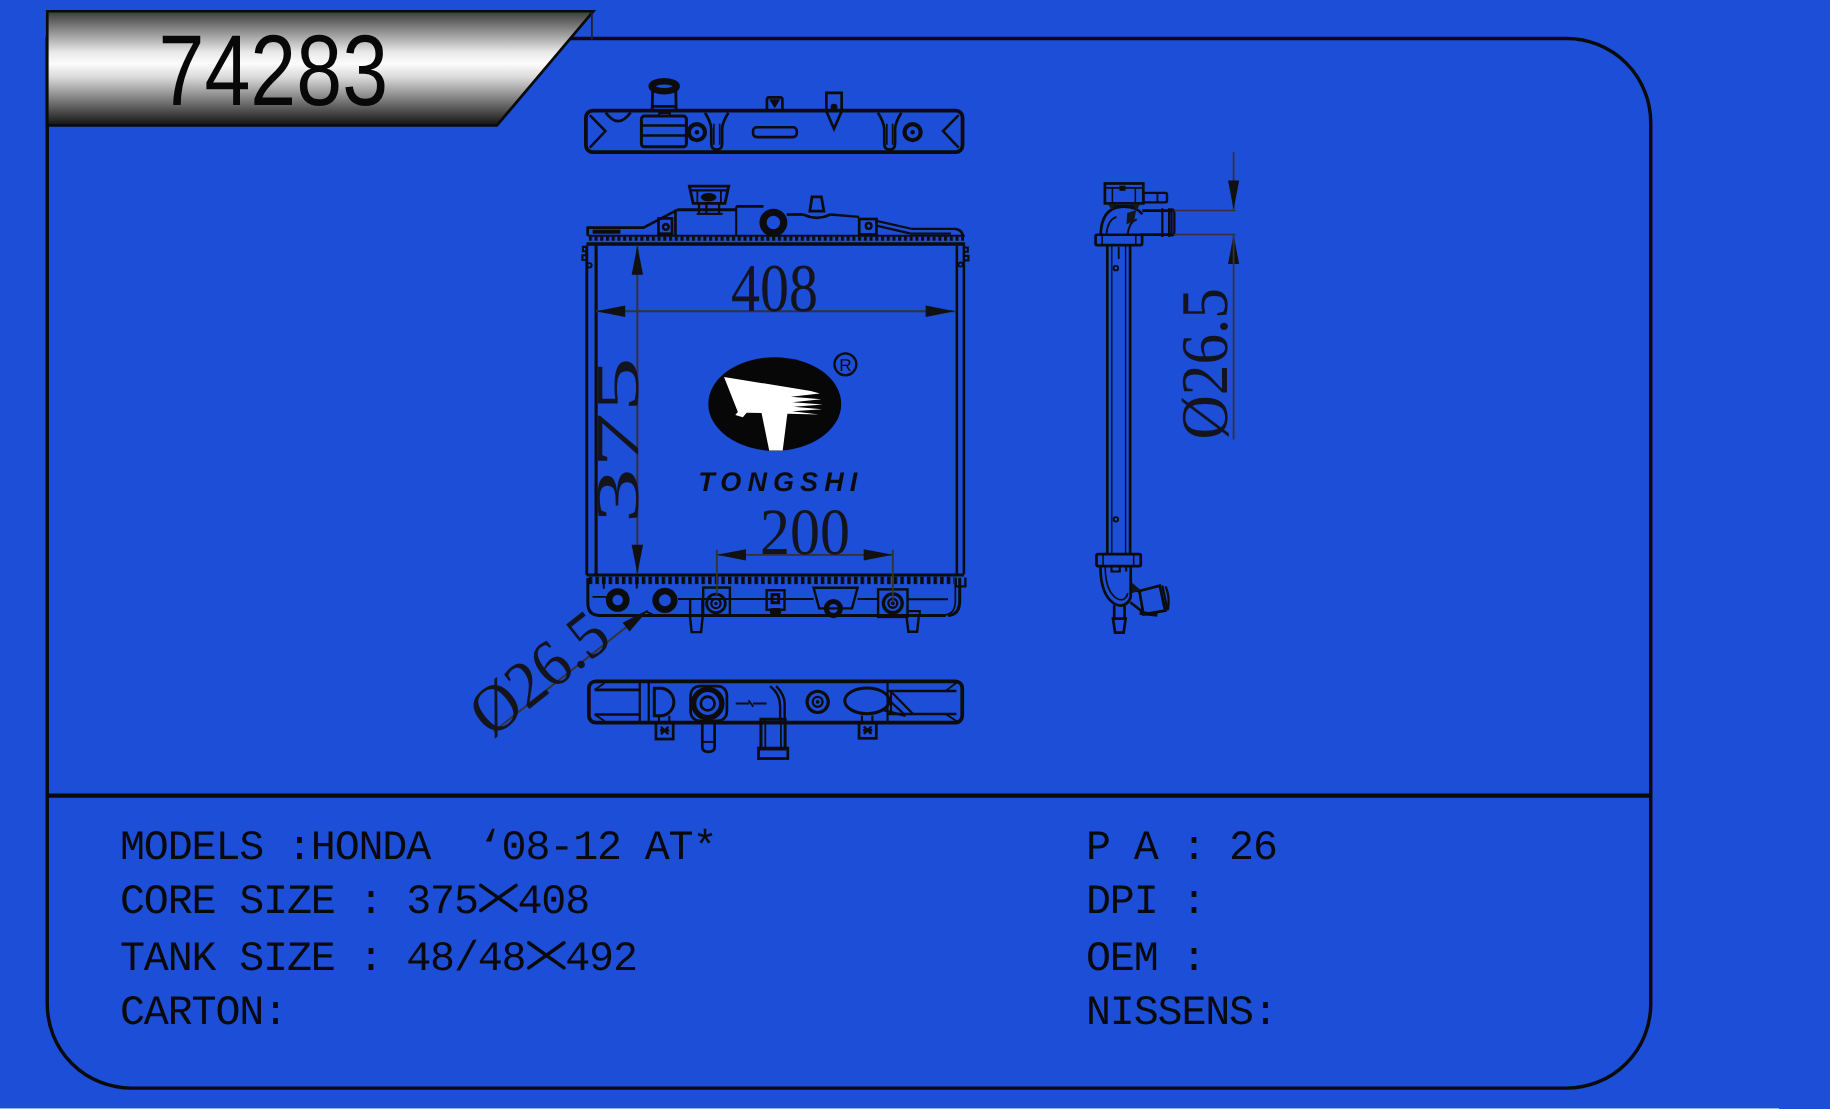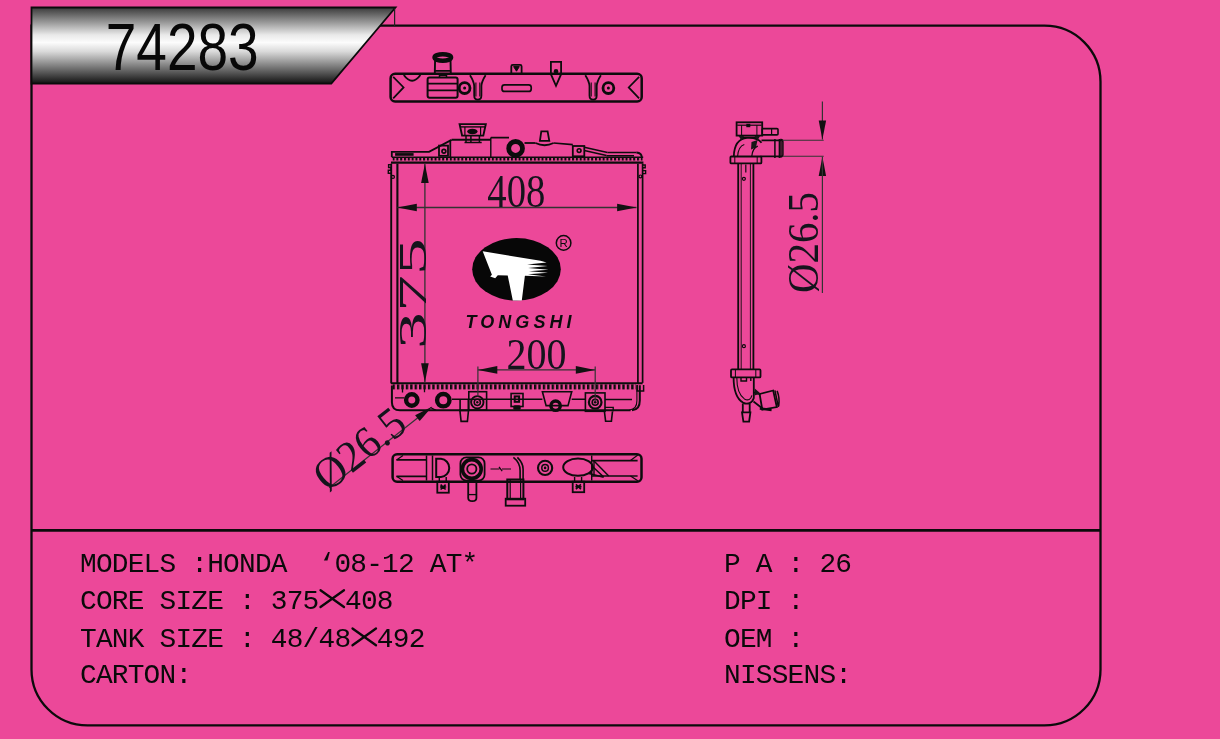--- a/index.html
+++ b/index.html
@@ -1,16 +1,16 @@
 <!DOCTYPE html>
 <html><head>
 <meta charset="utf-8">
 <style>
   html,body{margin:0;padding:0;background:#ffffff;}
-  #page{position:relative;width:1220px;height:739px;background:#ec4899;overflow:hidden;}
+  #page{position:relative;width:1220px;height:739px;background:#1d4ed8;overflow:hidden;}
   svg{position:absolute;top:0;left:0;}
 </style>
 </head>
 <body>
 <div id="page">
 <svg width="1220" height="739" viewBox="0 0 1220 739">
 <defs>
   <linearGradient id="badge" x1="0" y1="0" x2="0" y2="1">
     <stop offset="0" stop-color="#3a3a3a"></stop>
     <stop offset="0.36" stop-color="#e9e9e9"></stop>

